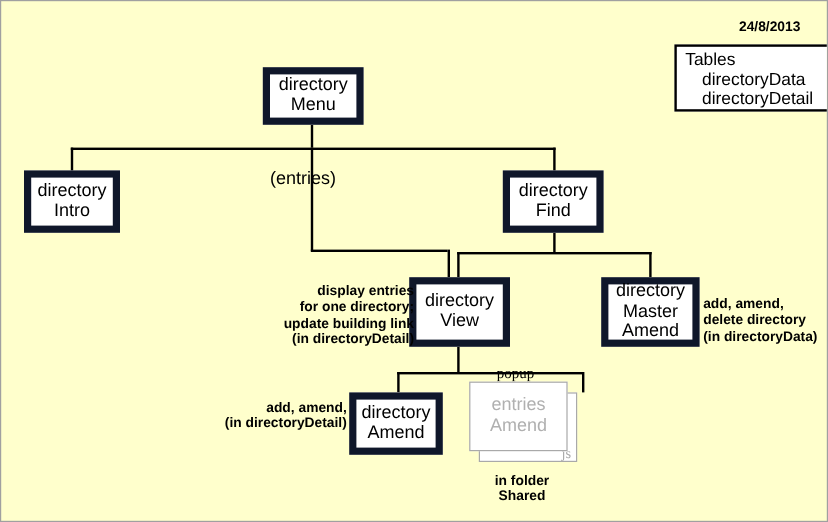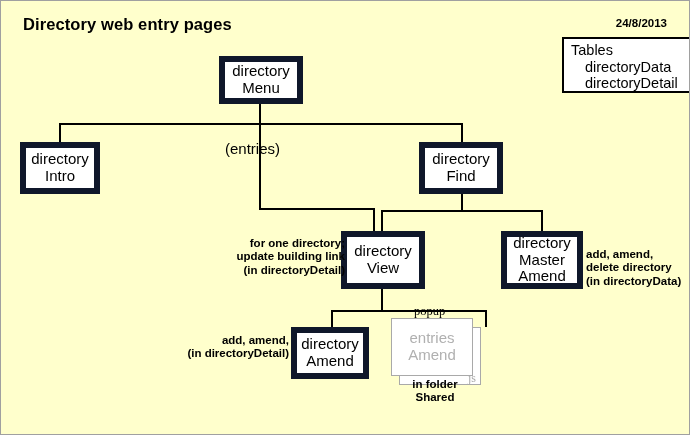--- a/index.html
+++ b/index.html
@@ -137,21 +137,20 @@
     position: absolute;
     width: 0;
     border-left: 2px solid #000000;
   }
 </style>
 </head>
 <body>
 
 <div id="canvas">
 
-  <div class="title">Directory web entry pages</div>
   <div class="date">24/8/2013</div>
 
   <div class="tables-box" style="left:538px; top:36px; width:136px; height:56px;">
     <span>Tables</span>
     <span class="indent">directoryData</span>
     <span class="indent">directoryDetail</span>
   </div>
 
   <div class="v-line" style="left:258px; top:103px; height:19px;"></div>
 
@@ -192,20 +191,21 @@
     <span>directory</span>
     <span>Find</span>
   </div>
 
   <div class="box" style="left:340px; top:230px; width:84px; height:58px;">
     <span>directory</span>
     <span>View</span>
   </div>
 
   <div class="note right" style="left:212px; top:236px; width:132px;">
+    <span>display entries</span>
     <span>for one directory;</span>
     <span>update building link</span>
     <span>(in directoryDetail)</span>
   </div>
 
   <div class="box" style="left:500px; top:230px; width:82px; height:58px;">
     <span>directory</span>
     <span>Master</span>
     <span>Amend</span>
   </div>
@@ -230,18 +230,18 @@
 
   <div class="ghost-back" style="left:398px; top:326px; width:82px; height:58px;">
     <span class="js-label">js</span>
   </div>
 
   <div class="ghost-front" style="left:390px; top:317px; width:82px; height:58px;">
     <span>entries</span>
     <span>Amend</span>
   </div>
 
-  <div class="note center" style="left:386px; top:377px; width:96px;">
+  <div class="note center" style="left:386px; top:394px; width:96px;">
     <span>in folder</span>
     <span>Shared</span>
   </div>
 
 </div>
 
 </body></html>

